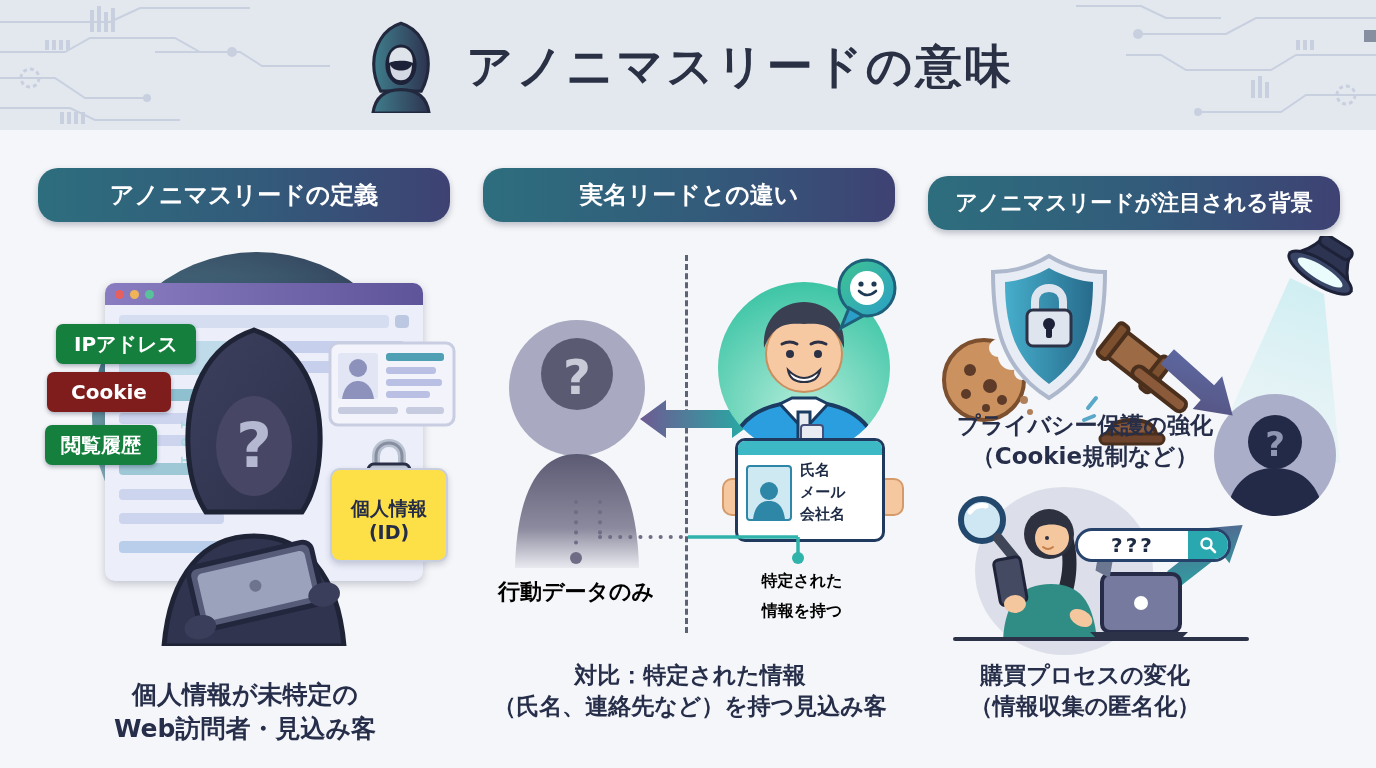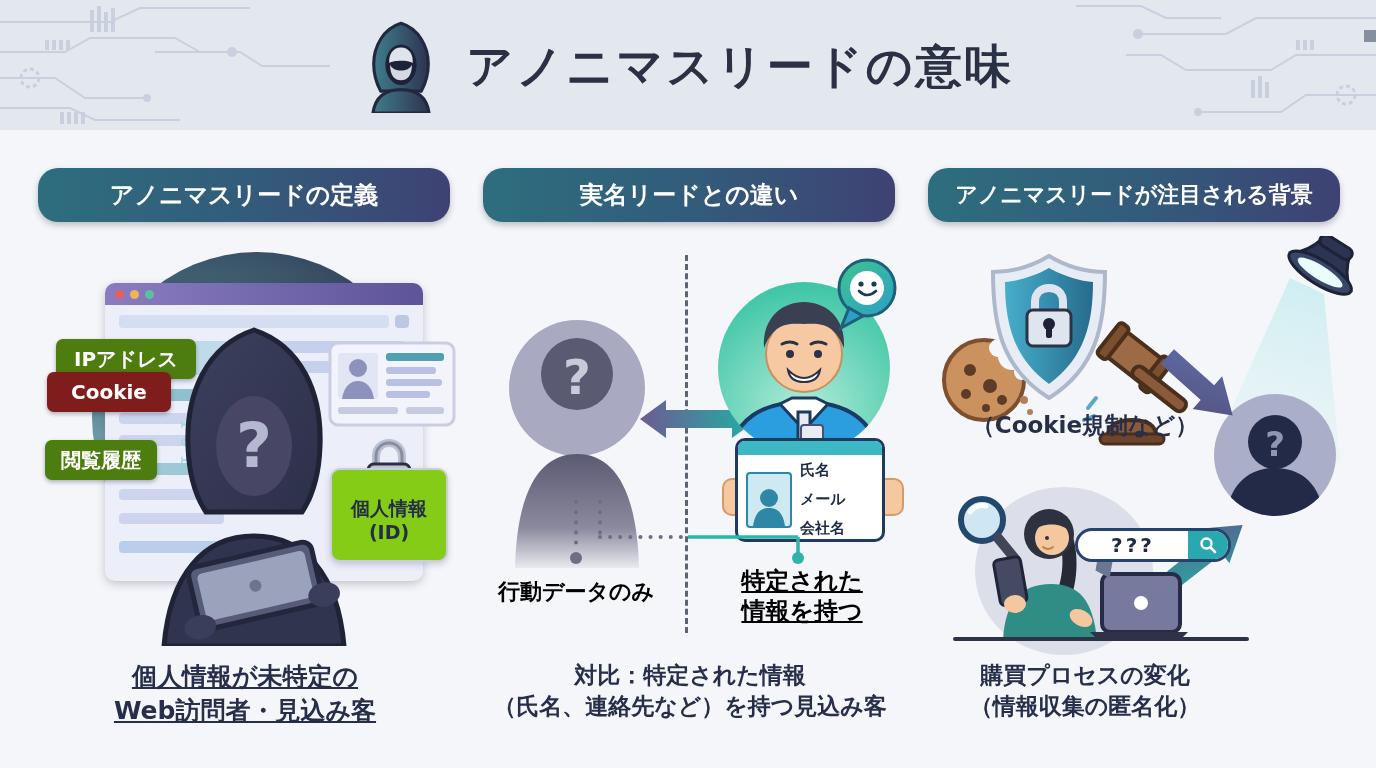--- a/index.html
+++ b/index.html
@@ -15,48 +15,48 @@
   .circuit{opacity:.85;}
   .title-wrap{left:0;top:12px;width:1376px;height:110px;display:flex;align-items:center;justify-content:center;gap:26px;}
   .page-title{font-size:46px;font-weight:bold;color:#2b3145;letter-spacing:3px;}
   
   .pill{top:168px;height:54px;border-radius:20px;
     background:linear-gradient(90deg,#2d6e7e 0%,#335a7a 55%,#3e4273 100%);
     color:#ffffff;display:flex;align-items:center;justify-content:center;
     font-weight:bold;box-shadow:0 3px 6px rgba(30,40,70,.28);}
   #pill1{left:38px;width:412px;font-size:24px;}
   #pill2{left:483px;width:412px;font-size:24px;}
-  #pill3{left:928px;width:412px;font-size:22px;}
+  #pill3{left:928px;width:412px;font-size:22px;margin-top:8px;}
   
   .caption{text-align:center;font-weight:bold;color:#262e4a;}
   .cap-line{line-height:34px;font-size:25px;}
   .cap-line-sm{line-height:31px;font-size:23px;}
   
   .c1-circle{left:92px;top:252px;width:330px;height:330px;border-radius:50%;
     background:radial-gradient(circle at 28% 78%, #bfe6e6 0%, #4d7d8c 45%, #2d3550 95%);}
   .browser{left:105px;top:283px;width:318px;height:298px;border-radius:10px;overflow:hidden;
     background:#eceefa;box-shadow:0 3px 8px rgba(40,48,80,.25);}
   .browser-bar{height:22px;background:linear-gradient(90deg,#8a7cc0,#5e549a);display:flex;align-items:center;gap:6px;padding-left:10px;}
   .dot{width:9px;height:9px;border-radius:50%;}
   .b-line{position:absolute;border-radius:4px;}
   .tag{position:absolute;color:#fff;font-weight:bold;font-size:20px;display:flex;align-items:center;justify-content:center;border-radius:7px;box-shadow:0 2px 4px rgba(30,40,70,.35);}
-  .tag-purple{background:#4d7c0f;margin-top:15px;}
+  .tag-purple{background:#15803d;}
   .tag-teal{background:#7f1d1d;}
   .binary{position:absolute;color:#9fd8de;font-size:13px;font-weight:bold;letter-spacing:2px;writing-mode:vertical-rl;opacity:.8;}
-  .lockbox{left:330px;top:468px;width:118px;height:94px;background:#84cc16;border:2px solid #c9cede;border-radius:10px;
+  .lockbox{left:330px;top:468px;width:118px;height:94px;background:#fde047;border:2px solid #c9cede;border-radius:10px;
     box-shadow:0 3px 6px rgba(40,48,80,.2);text-align:center;padding-top:26px;box-sizing:border-box;}
   .lock-label{font-size:19px;font-weight:bold;color:#242c48;line-height:24px;}
   
   .divider{left:685px;top:255px;height:378px;width:0;border-left:3px dashed #5c6375;}
   .mid-label{font-weight:bold;color:#000000;text-align:center;}
   .namecard{left:735px;top:438px;width:150px;height:104px;background:#ffffff;border:3px solid #1f3a5e;border-radius:10px;box-sizing:border-box;overflow:hidden;}
   .namecard-bar{height:14px;background:#3db8c5;}
   .namecard-body{display:flex;padding:6px 8px;gap:8px;align-items:center;}
   .namecard-photo{width:42px;height:52px;background:#cfe9f2;border:2px solid #2e86a8;border-radius:4px;display:flex;align-items:flex-end;justify-content:center;overflow:hidden;}
-  .namecard-fields{display:flex;flex-direction:column;gap:10px;}
+  .namecard-fields{display:flex;flex-direction:column;gap:3px;}
   .namecard-fields span{font-size:15px;font-weight:bold;color:#1d2a44;line-height:19px;}
   .clip{left:800px;top:424px;width:20px;height:22px;background:#e8ecf2;border:2px solid #44507a;border-radius:4px;}
   .hand{width:24px;height:34px;background:#f6c8a0;border:2px solid #d49a6a;border-radius:10px;}
   
   .lower-bg{left:975px;top:487px;width:178px;height:168px;border-radius:50%;background:#dcdfe9;}
   .desk{left:953px;top:637px;width:296px;height:4px;background:#2c3248;border-radius:2px;}
   .searchbar{left:1075px;top:528px;width:156px;height:34px;background:#ffffff;border:3px solid #27436b;border-radius:18px;display:flex;align-items:center;overflow:hidden;box-sizing:border-box;}
   .search-text{flex:1;text-align:center;font-size:20px;font-weight:bold;color:#1d2a44;letter-spacing:3px;}
   .search-btn{width:40px;height:100%;background:#2aa8b0;display:flex;align-items:center;justify-content:center;}
   .search-tail{left:1096px;top:558px;width:16px;height:16px;background:#6b7790;transform:rotate(28deg) skewX(18deg);}
@@ -200,21 +200,21 @@
   <path d="M20 30 L20 20 C20 12 26 7 33 7 C40 7 46 12 46 20 L46 30" fill="none" stroke="#2a2f48" stroke-width="3" opacity=".35"></path>
   <rect x="12" y="28" width="42" height="34" rx="6" fill="#c3cbd8" stroke="#2a2f48" stroke-width="3"></rect>
   <circle cx="33" cy="42" r="6" fill="#1d2238"></circle>
   <rect x="30" y="44" width="6" height="11" rx="2" fill="#1d2238"></rect>
 </svg>
 <div class="abs lockbox">
   <div class="lock-label">個人情報</div>
   <div class="lock-label">(ID)</div>
 </div>
 
-<div class="abs caption" style="left:40px;top:660px;width:410px;text-decoration:underline;">
+<div class="abs caption" style="left:40px;top:678px;width:410px;">
   <div class="cap-line">個人情報が未特定の</div>
   <div class="cap-line">Web訪問者・見込み客</div>
 </div>
 
 <div class="abs divider"></div>
 
 <svg class="abs" style="left:503px;top:302px" width="148" height="266" viewBox="0 0 148 266">
   <defs>
     <linearGradient id="fadeSil" x1="0" y1="0" x2="0" y2="1">
       <stop offset="0" stop-color="#5b5a73"></stop>
@@ -306,21 +306,21 @@
   </g>
   <circle cx="96" cy="128" r="6" fill="#6e6d85"></circle>
   <g stroke="#2fb3ab" stroke-width="3.5">
     <line x1="208" y1="107" x2="318" y2="107"></line>
     <line x1="318" y1="107" x2="318" y2="124"></line>
   </g>
   <circle cx="318" cy="128" r="6" fill="#2fb3ab"></circle>
 </svg>
 
 <div class="abs mid-label" style="left:485px;top:577px;width:182px;font-size:22px;">行動データのみ</div>
-<div class="abs mid-label" style="left:712px;top:566px;width:180px;font-size:24px;line-height:30px;text-decoration:underline;">
+<div class="abs mid-label" style="left:712px;top:566px;width:180px;font-size:16px;line-height:30px;">
   <div>特定された</div>
   <div>情報を持つ</div>
 </div>
 
 <div class="abs caption" style="left:462px;top:660px;width:456px;">
   <div class="cap-line-sm">対比：特定された情報</div>
   <div class="cap-line-sm">（氏名、連絡先など）を持つ見込み客</div>
 </div>
 
 <svg class="abs" style="left:938px;top:330px" width="96" height="96" viewBox="0 0 96 96">
@@ -363,20 +363,21 @@
   </g>
   <path d="M28 124 C28 114 36 108 52 108 C68 108 76 114 76 124 Z" fill="#8a5a3b" stroke="#4a2f1d" stroke-width="4"></path>
   <rect x="20" y="122" width="64" height="10" rx="5" fill="#6e452c" stroke="#4a2f1d" stroke-width="3"></rect>
   <g stroke="#5aa8c8" stroke-width="4" stroke-linecap="round">
     <line x1="8" y1="96" x2="16" y2="86"></line>
       <line x1="4" y1="108" x2="14" y2="104"></line>
   </g>
 </svg>
 
 <div class="abs caption" style="left:925px;top:410px;width:320px;">
+  <div class="cap-line-sm">プライバシー保護の強化</div>
   <div class="cap-line-sm">（Cookie規制など）</div>
 </div>
 
 <svg class="abs" style="left:1190px;top:278px" width="170" height="220" viewBox="0 0 170 220">
   <defs>
       <linearGradient id="beamG" x1="0.6" y1="0" x2="0.4" y2="1">
     <stop offset="0" stop-color="#cdeef2" stop-opacity="0.95"></stop>
         <stop offset="1" stop-color="#dff2f4" stop-opacity="0.35"></stop>
       </linearGradient>
     </defs>

